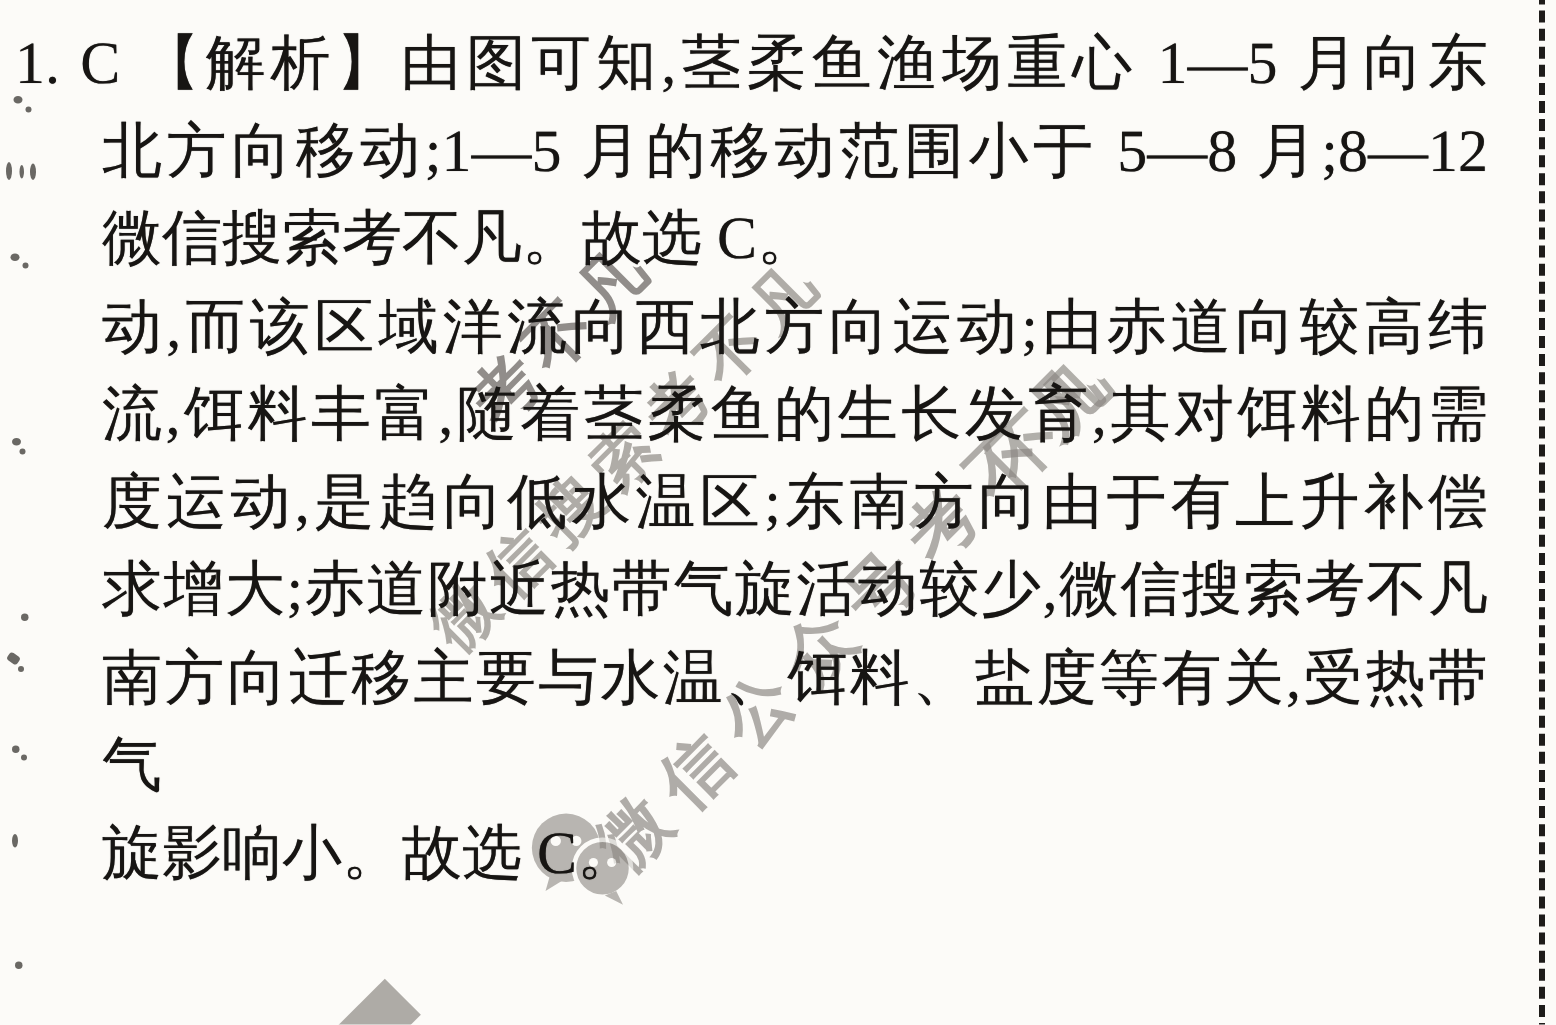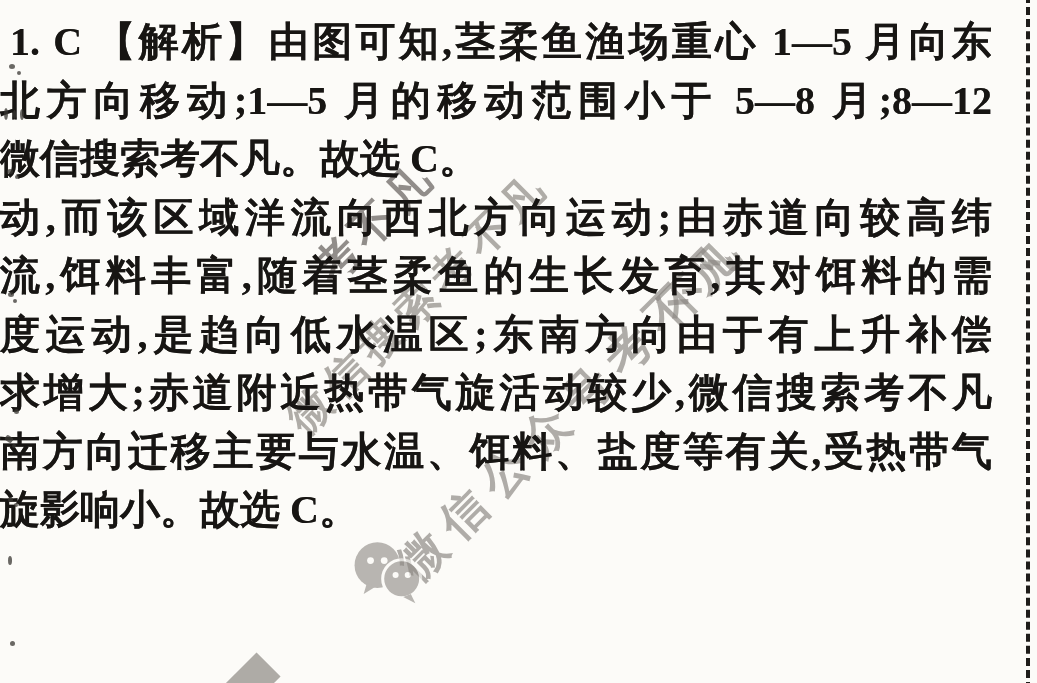--- a/index.html
+++ b/index.html
@@ -5,27 +5,27 @@
   html,body{margin:0;padding:0;}
   body{
     width:1037px;height:683px;overflow:hidden;position:relative;
     background:#fcfbf8;
     font-family:"Liberation Serif","DejaVu Serif",serif;
   }
   .page{position:absolute;inset:0;}
   
   .text-col{position:absolute;left:0;top:13px;width:1000px;}
   .line{
-    font-weight:700;font-size:40px;line-height:58.5px;color:#171513;
+    font-weight:400;font-size:40px;line-height:58.5px;color:#171513;
     width:992px;box-sizing:border-box;white-space:nowrap;
     text-shadow:0 0 .5px rgba(20,18,16,.7);
   }
   .line.just{white-space:normal;text-align:justify;text-align-last:justify;}
   .first{padding-left:10px;}
-  .cont{}
+  .cont{padding-left:68px;}
   
   .cutline{position:absolute;left:1026px;top:-5px;height:695px;width:0;border-left:4px dashed #1e1c1a;}
   
   .wm{position:absolute;font-weight:700;white-space:nowrap;transform:rotate(-45deg);pointer-events:none;}
   .wm-band-search{left:244px;top:274px;font-size:42px;letter-spacing:8px;color:rgba(146,141,136,.72);}
   .wm-band-account{left:339px;top:377px;font-size:46px;letter-spacing:12px;color:rgba(138,134,129,.68);}
   .wm-stamp1{left:300px;top:193px;font-size:44px;letter-spacing:6px;color:rgba(118,114,110,.8);}
   .wm-stamp2{left:654px;top:250px;font-size:44px;letter-spacing:4px;color:rgba(146,142,137,.7);}
   .wm-icon{position:absolute;left:350px;top:539px;width:76px;height:66px;opacity:.62;}
   .wm-wedge{position:absolute;left:231px;top:663px;width:44px;height:34px;background:rgba(148,144,139,.75);transform:rotate(-45deg);}

